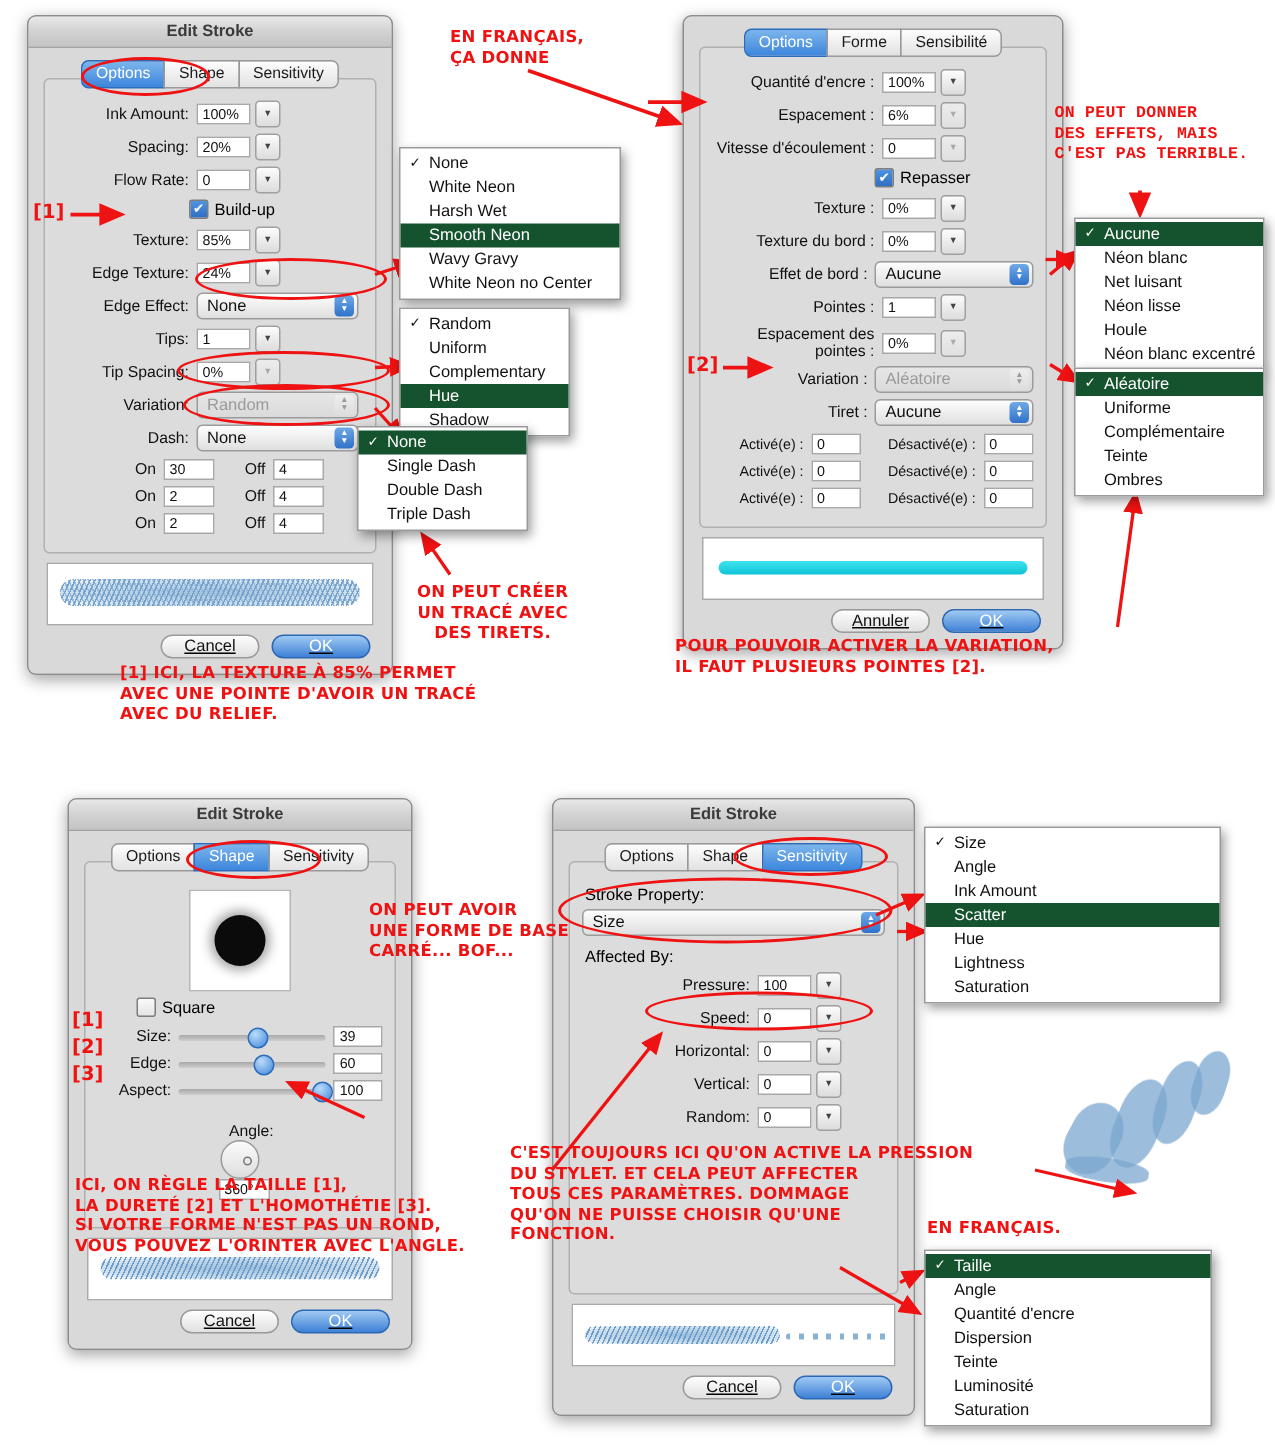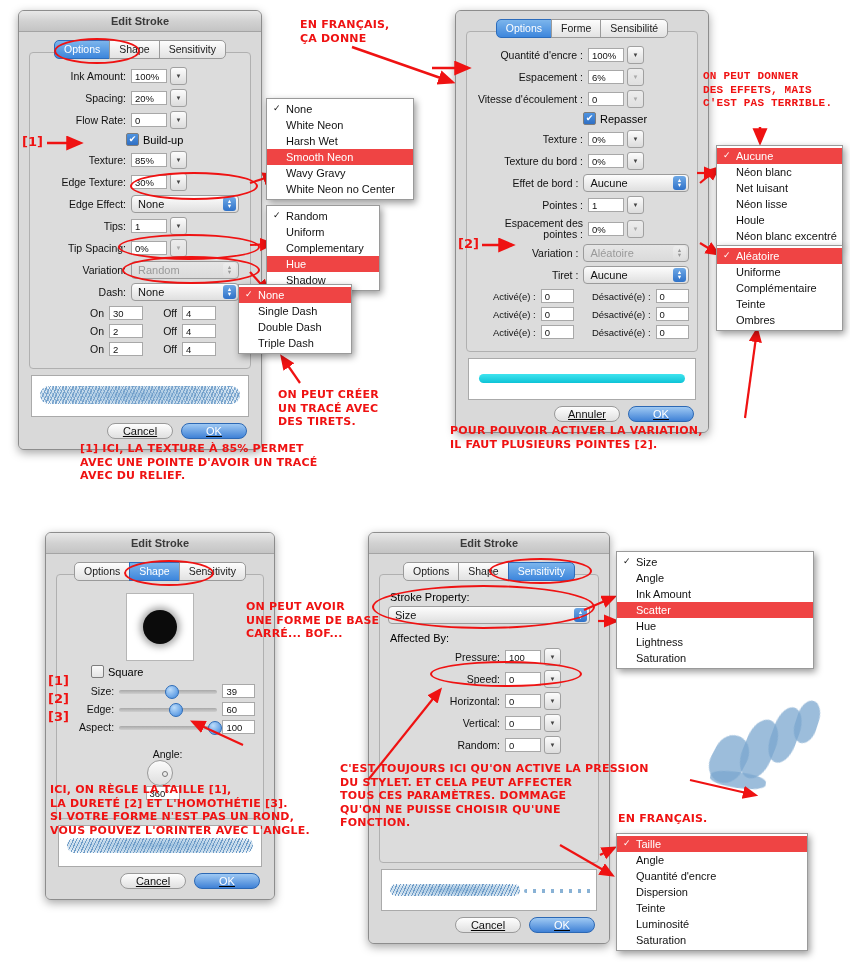--- a/index.html
+++ b/index.html
@@ -131,21 +131,21 @@
     border:1px solid #9a9a9a;
     box-shadow:2px 3px 7px rgba(0,0,0,.4);
     padding:2px 0;z-index:40;
   }
   .menu .mi{
     font-size:11px;color:#111;
     padding:1px 8px 1px 19px;
     white-space:nowrap;position:relative;
     line-height:14px;
   }
-  .menu .mi.sel{background:#ef4444;color:#fff;}
+  .menu .mi.sel{background:#14532d;color:#fff;}
   .menu .mi .tick{position:absolute;left:6px;top:0px;font-size:9px;}
 
   
   .ann{
     position:absolute;color:#ef1212;
     font-family:"DejaVu Sans", sans-serif;
     font-weight:bold;font-size:11px;
     line-height:13.5px;letter-spacing:.2px;
     text-transform:uppercase;
     white-space:pre;
@@ -249,21 +249,21 @@
         <div class="chk">✔</div>
         <div style="font-size:11px;margin-left:4px;">Build-up</div>
       </div>
       <div class="row">
         <div class="lbl" style="width:88px">Texture:</div>
         <div class="field" style="width:36px">85%</div>
         <div class="stepper">▼</div>
       </div>
       <div class="row">
         <div class="lbl" style="width:88px">Edge Texture:</div>
-        <div class="field" style="width:36px">30%</div>
+        <div class="field" style="width:36px">24%</div>
         <div class="stepper">▼</div>
       </div>
       <div class="row">
         <div class="lbl" style="width:88px">Edge Effect:</div>
         <div class="popup" style="width:108px">
           <span>None</span>
           <span class="arrows">▲<br>▼</span>
         </div>
       </div>
       <div class="row">
@@ -636,21 +636,21 @@
 <div class="tag" style="left:458px;top:236px;">[2]</div>
 <div class="tag" style="left:48px;top:673px;">[1]</div>
 <div class="tag" style="left:48px;top:691px;">[2]</div>
 <div class="tag" style="left:48px;top:709px;">[3]</div>
 
 <div class="ann" style="left:300px;top:18px;">En français,
 ça donne</div>
 <div class="ann" style="left:703px;top:70px;font-family:Liberation Mono, monospace;">On peut donner
 des effets, mais
 c'est pas terrible.</div>
-<div class="ann" style="left:278px;top:388px;">On peut créer
+<div class="ann" style="left:278px;top:388px;text-align:center;">On peut créer
 un tracé avec
 des tirets.</div>
 <div class="ann" style="left:80px;top:442px;">[1] Ici, la texture à 85% permet
 avec une pointe d'avoir un tracé
 avec du relief.</div>
 <div class="ann" style="left:450px;top:424px;">Pour pouvoir activer la variation,
 il faut plusieurs pointes [2].</div>
 <div class="ann" style="left:246px;top:600px;">On peut avoir
 une forme de base
 carré... Bof...</div>

